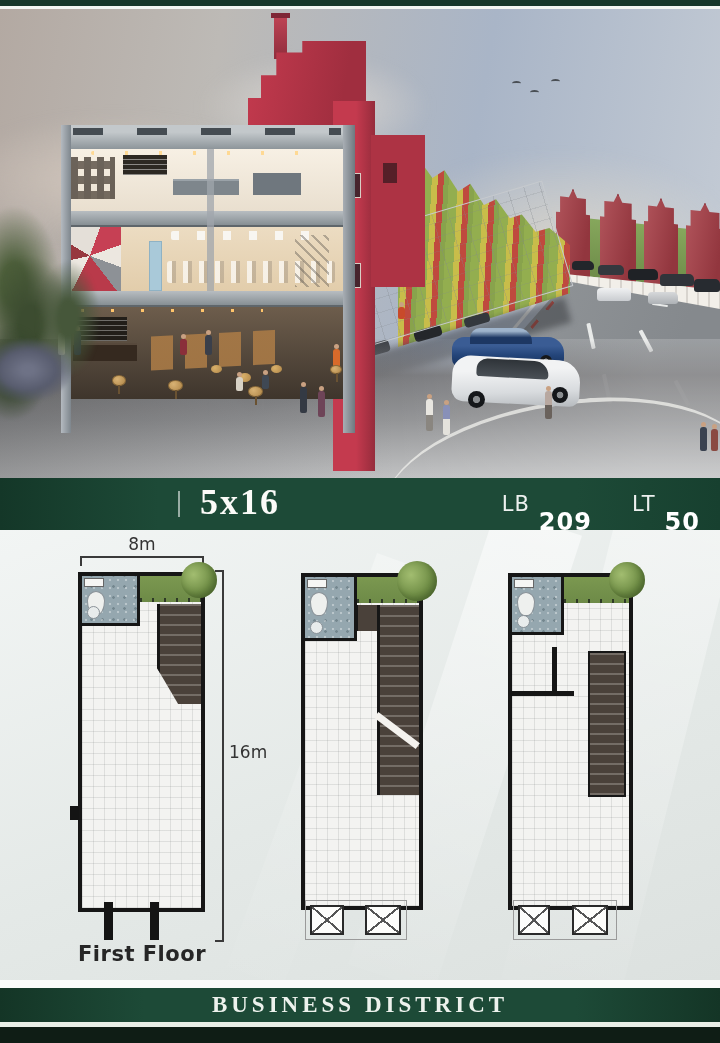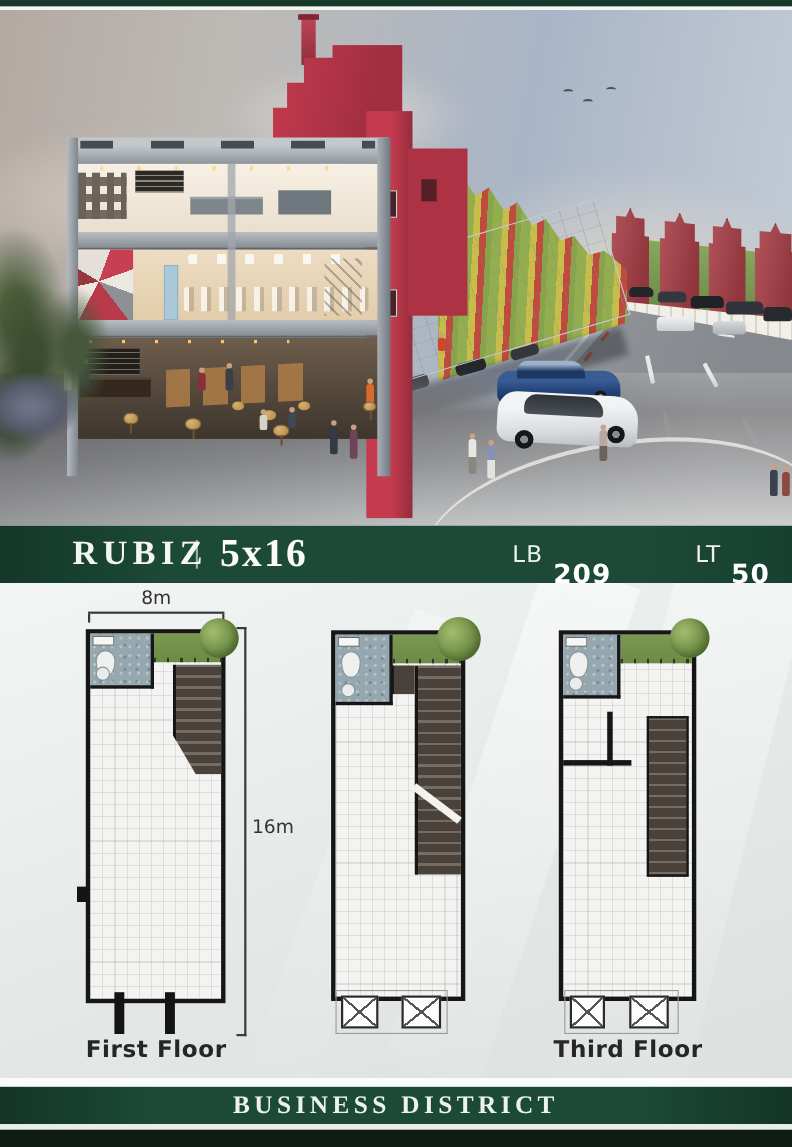--- a/index.html
+++ b/index.html
@@ -213,21 +213,21 @@
 
   
   .banner { position:absolute; left:0; right:0; top:478px; height:52px; z-index:20;
     background:linear-gradient(90deg,#143728,var(--c-brand-green,#1d4a37) 22%,var(--c-brand-green,#1d4a37) 80%,#17402f); }
   .b-name { position:absolute; left:66px; top:50%; transform:translateY(-54%);
     font-family:"Liberation Serif",serif; font-size:31px; font-weight:600; letter-spacing:5px; color:#f4f6f2; }
   .b-div { position:absolute; left:178px; top:13px; width:2px; height:26px; background:rgba(255,255,255,.55); }
   .b-size { position:absolute; left:200px; top:50%; transform:translateY(-54%);
     font-family:"Liberation Serif",serif; font-size:36px; font-weight:700; letter-spacing:2px; color:#fbfbf8; }
   .b-right { position:absolute; right:20px; top:0; height:100%; display:flex; align-items:center; gap:9px; color:#fff; }
-  .area-label { font-size:21px; font-weight:400; letter-spacing:1px; color:rgba(255,255,255,.92);margin-left:36px; }
+  .area-label { font-size:21px; font-weight:400; letter-spacing:1px; color:rgba(255,255,255,.92); }
   .area-value { font-size:24px; font-weight:700; letter-spacing:1px;margin-top:36px; }
   .area-gap { width:22px; }
   .watermark { position:absolute; left:166px; top:458px; z-index:30; pointer-events:none;
     font-size:80px; font-weight:700; letter-spacing:-3px; color:rgba(255,255,255,.5);
     font-family:"DejaVu Sans",sans-serif; }
 
   
   .plans { position:absolute; left:0; top:530px; width:720px; height:450px; overflow:hidden; z-index:10;
     background:linear-gradient(160deg,#f2f5f4 0%,#e4e9e7 55%,#dce1df 100%); }
   .streak { position:absolute; background:linear-gradient(rgba(255,255,255,.55),rgba(255,255,255,.04)); }
@@ -435,21 +435,20 @@
     <div class="tbl t5"></div>
 
     <div class="tb tb1"></div>
     <div class="tb tb2"></div>
     <div class="tb tb4"></div>
     <div class="tb tb3"></div>
     <div class="tb bushp"></div>
   </div>
 
   <div class="banner">
-    <div class="b-name">RUBIZ</div>
     <div class="b-div"></div>
     <div class="b-size">5x16</div>
     <div class="b-right">
       <span class="area-label">LB</span>
       <span class="area-value">209</span>
       <span class="area-gap"></span>
       <span class="area-label">LT</span>
       <span class="area-value">50</span>
     </div>
   </div>
@@ -507,21 +506,20 @@
       </div>
       <div class="wallh"></div>
       <div class="wallv"></div>
       <div class="stair"></div>
     </div>
     <div class="cano-out co3"></div>
     <div class="xbox x3a"></div>
     <div class="xbox x3b"></div>
 
     <div class="floor-label fl1">First Floor</div>
-    <div class="floor-label fl3">Third Floor</div>
   </div>
 
   <div class="white-gap"></div>
   <div class="footer-banner">
     <div class="footer-text">BUSINESS DISTRICT</div>
   </div>
   <div class="light-line"></div>
   <div class="bottom-bar"></div>
 
 </div>

